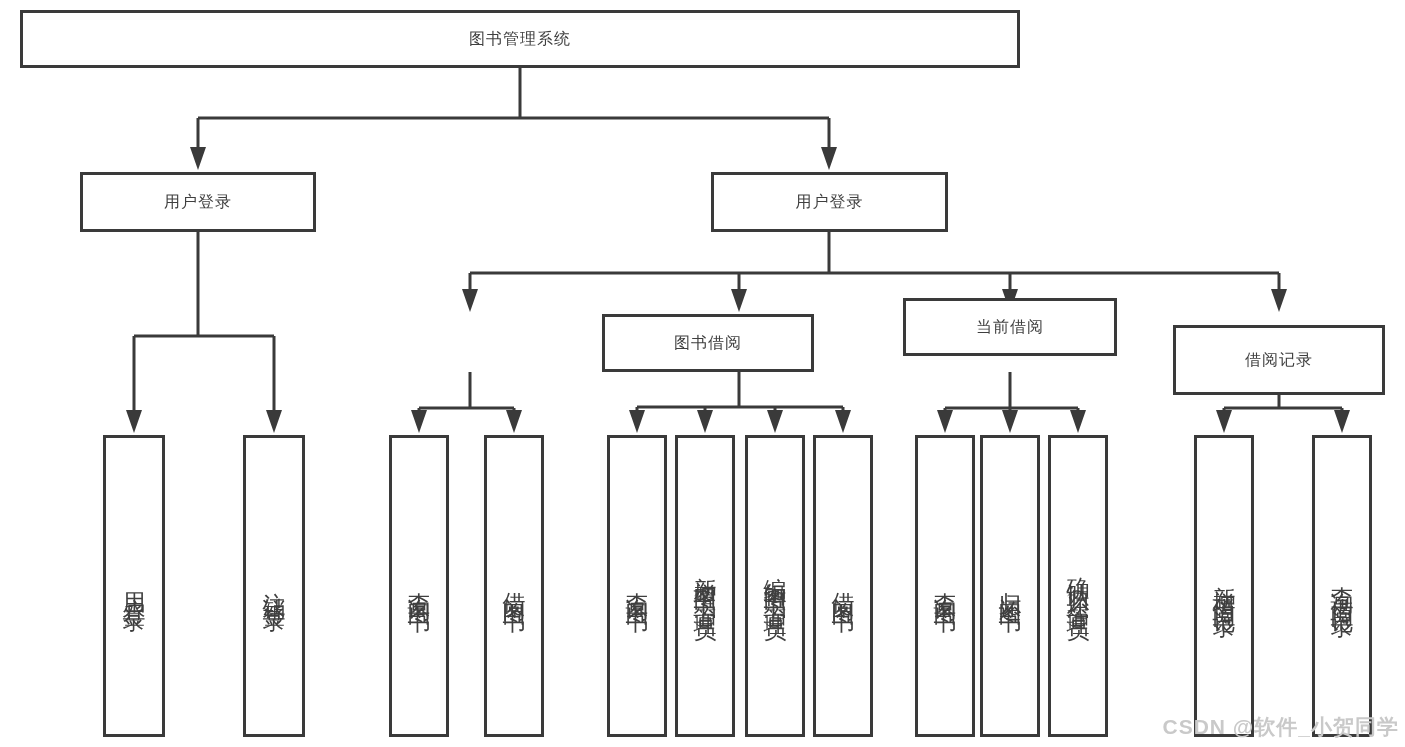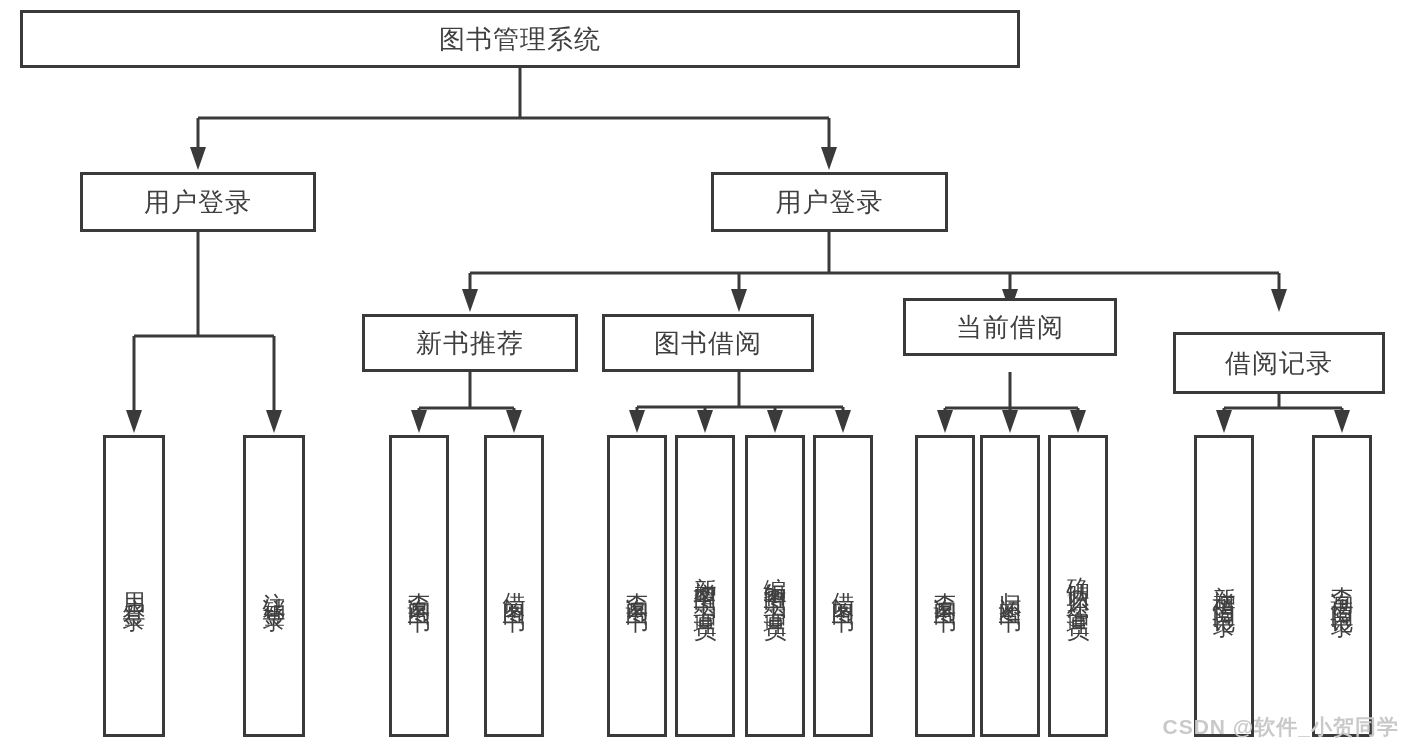--- a/index.html
+++ b/index.html
@@ -16,21 +16,21 @@
     box-sizing:border-box;
     border:3px solid #3a3a3a;
     background:#ffffff;
     display:flex;
     align-items:center;
     justify-content:center;
     color:#3f3f3f;
     z-index:2;
   }
   .htext{
-    font-size:26px;
+    font-size:16px;
     letter-spacing:1px;
     white-space:nowrap;
   }
   .vtext{
     writing-mode:vertical-rl;
     text-orientation:mixed;
     font-size:23px;
     letter-spacing:6px;
     line-height:1;
   }
@@ -95,30 +95,27 @@
     <span class="htext">图书管理系统</span>
   </div>
 
   <div class="node" style="left:80px;top:172px;width:236px;height:60px;">
     <span class="htext">用户登录</span>
   </div>
   <div class="node" style="left:711px;top:172px;width:237px;height:60px;">
     <span class="htext">用户登录</span>
   </div>
 
-  <div class="node" style="left:362px;top:314px;width:216px;height:58px;">
-    <span class="htext">新书推荐</span>
-  </div>
   <div class="node" style="left:602px;top:314px;width:212px;height:58px;">
     <span class="htext">图书借阅</span>
   </div>
   <div class="node" style="left:903px;top:298px;width:214px;height:58px;">
     <span class="htext">当前借阅</span>
   </div>
-  <div class="node" style="left:1173px;top:332px;width:212px;height:62px;">
+  <div class="node" style="left:1173px;top:325px;width:212px;height:70px;">
     <span class="htext">借阅记录</span>
   </div>
 
   <div class="node" style="left:103px;top:435px;width:62px;height:302px;">
     <span class="vtext">用户登录</span>
   </div>
   <div class="node" style="left:243px;top:435px;width:62px;height:302px;">
     <span class="vtext">注销登录</span>
   </div>
 

